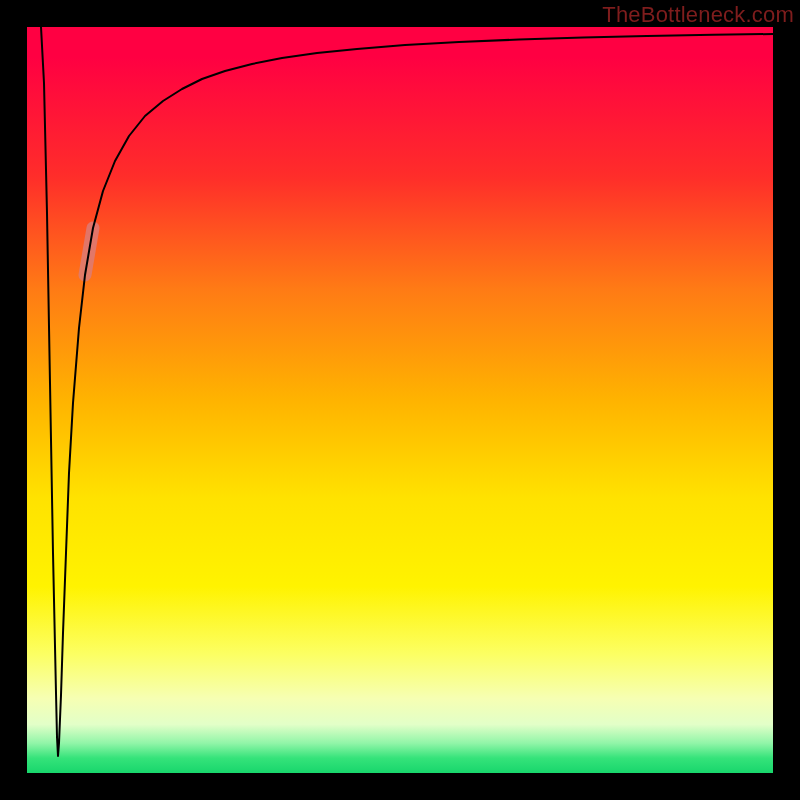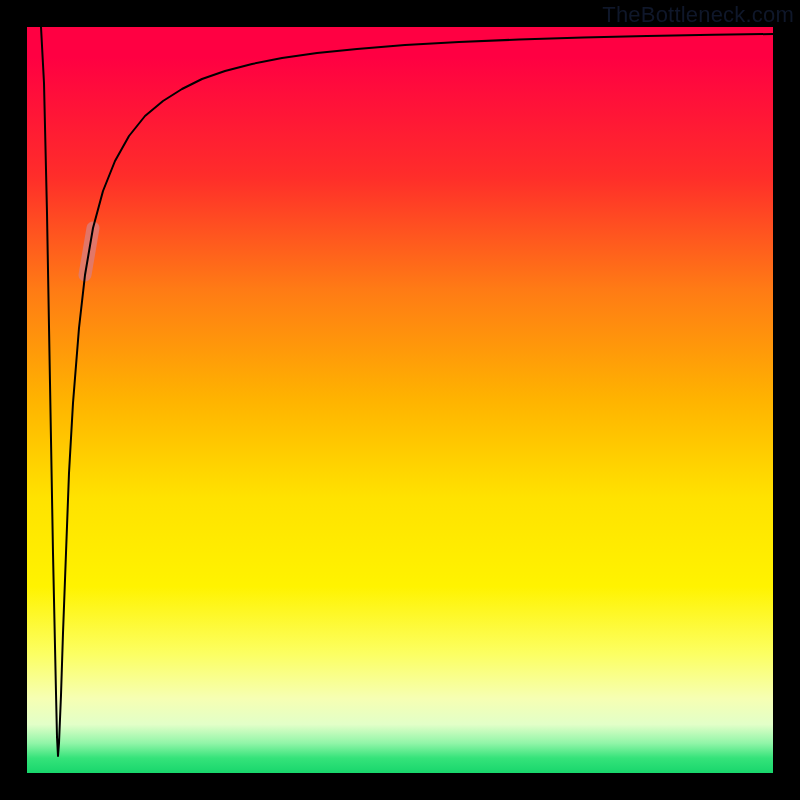--- a/index.html
+++ b/index.html
@@ -71,21 +71,21 @@
   .border-bottom { left:0; bottom:0; right:0; height:27px; }
   .border-left   { left:0; top:0; bottom:0; width:27px; }
   .border-right  { right:0; top:0; bottom:0; width:27px; }
   .watermark {
     position: absolute;
     top: 2px;
     right: 6px;
     font-size: 22px;
     font-weight: 400;
     letter-spacing: 0.2px;
-    color: #0f172a;
+    color: #7f1d1d;
   }
 </style>
 </head>
 <body>
 
 <div class="frame">
 
   <div class="plot-area">
     <div class="gradient-bg"></div>
 

